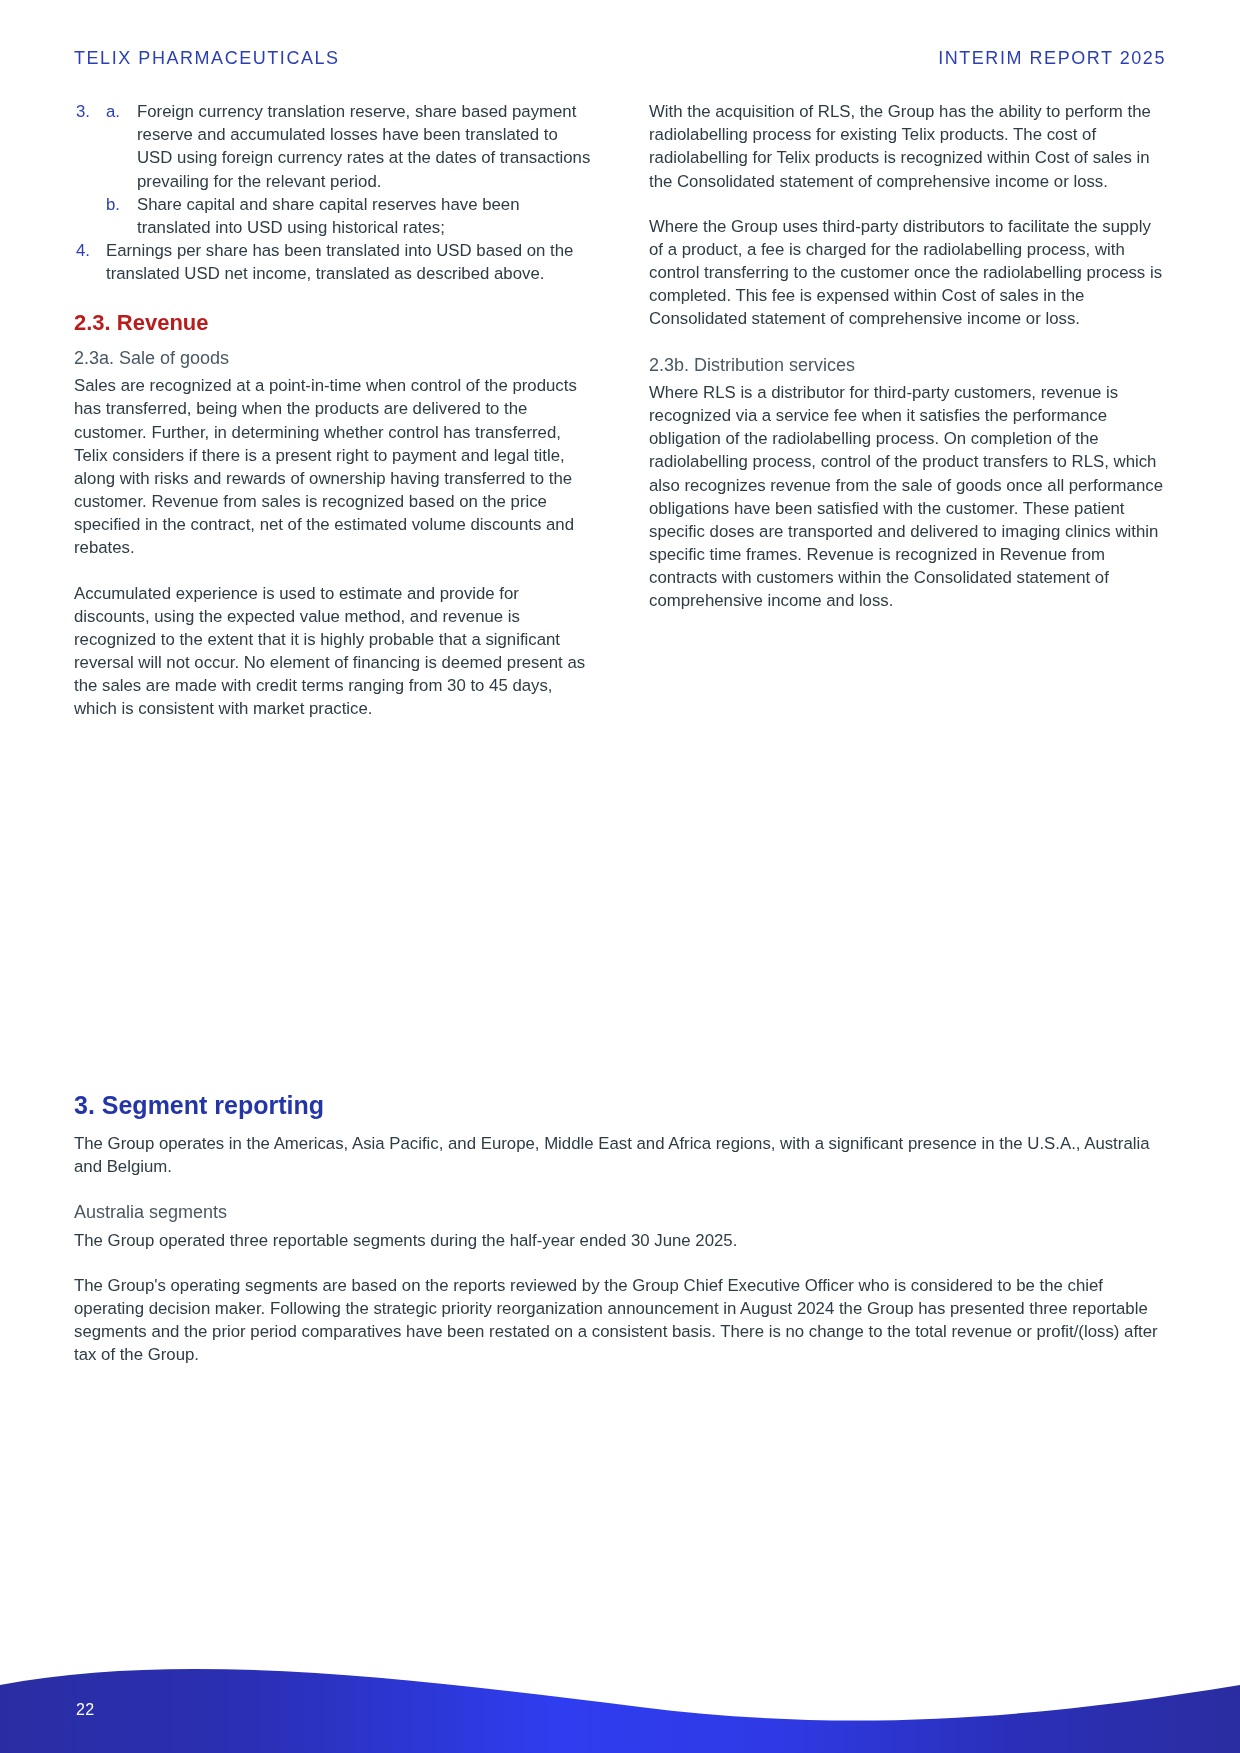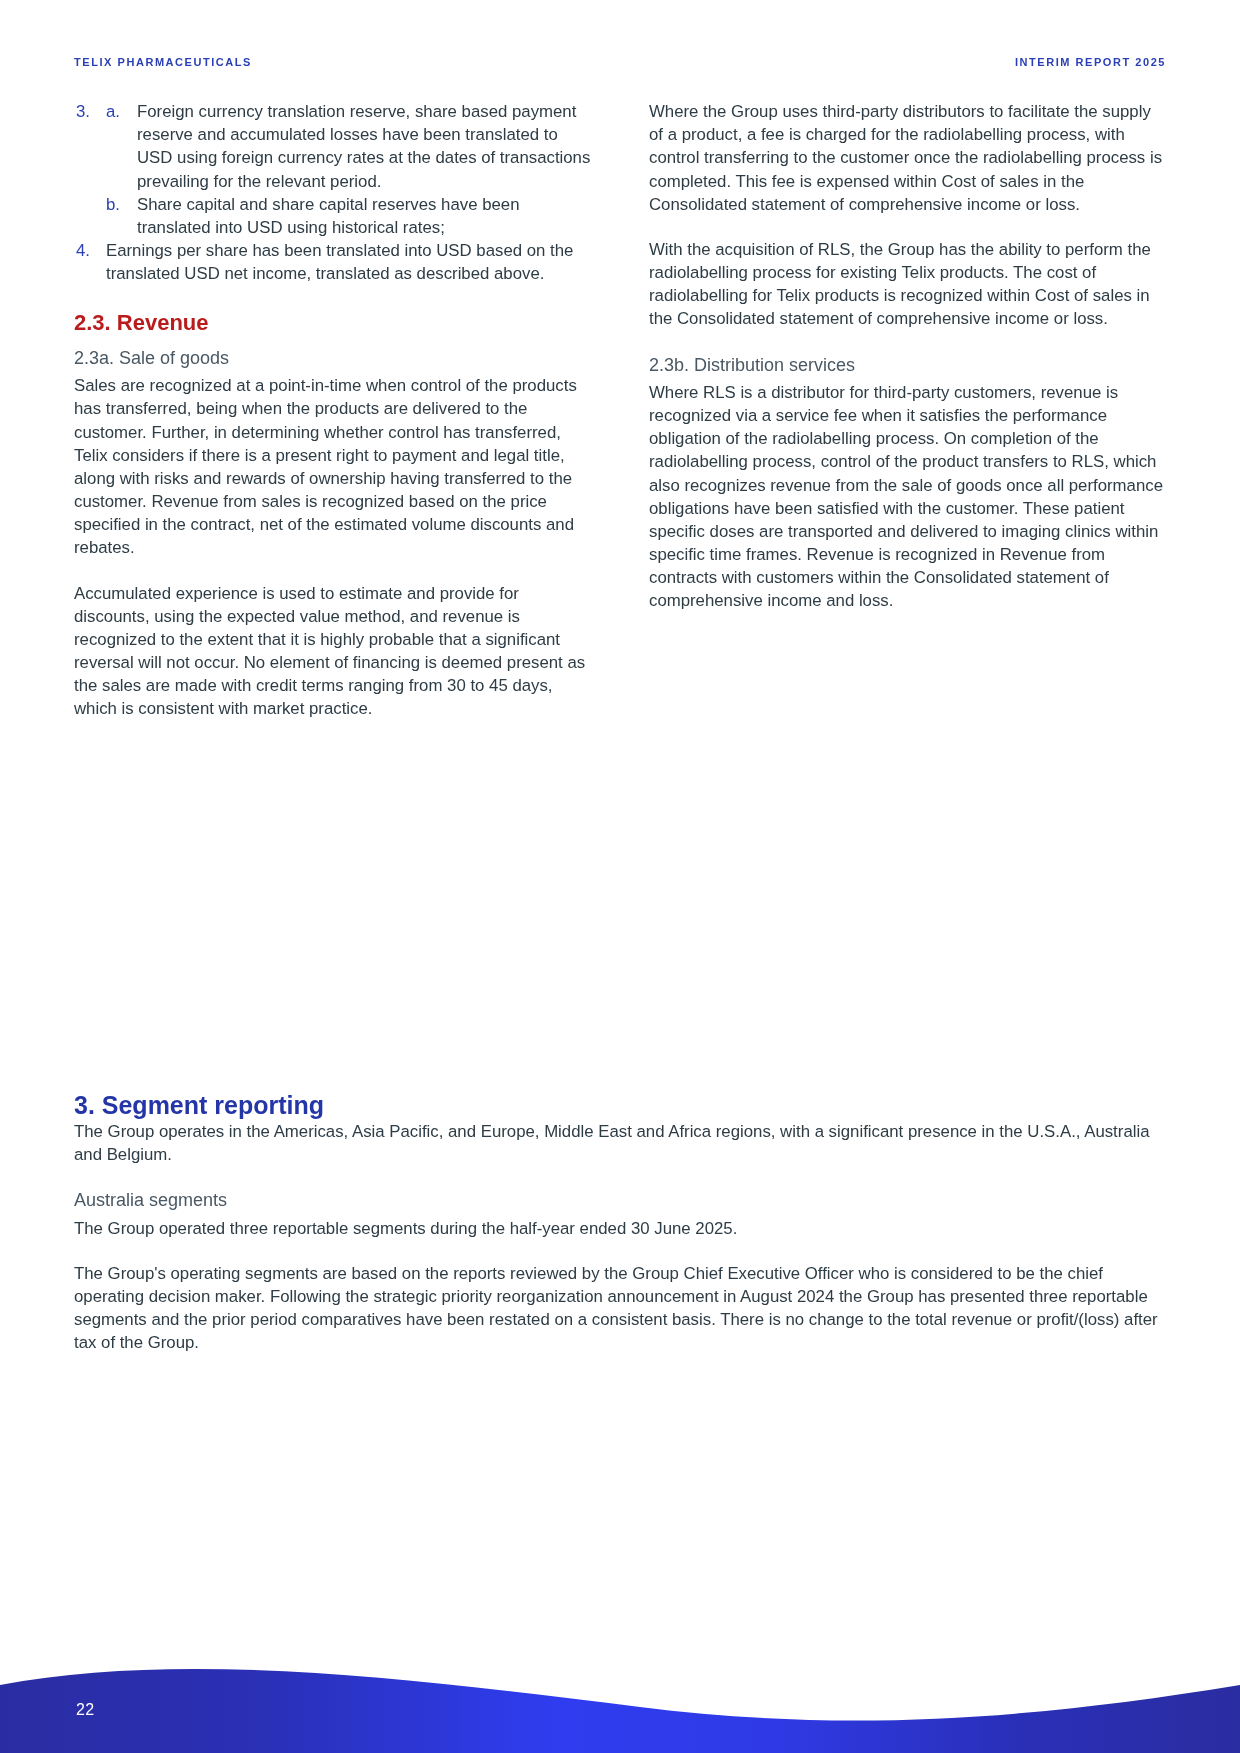--- a/index.html
+++ b/index.html
@@ -29,26 +29,25 @@
   .running-header {
     position: absolute;
     top: 48px;
     left: 74px;
     right: 74px;
     display: flex;
     justify-content: space-between;
     align-items: baseline;
   }
   .running-header span {
-    font-size: 11px;
+    font-size: 18px;
     letter-spacing: 1.55px;
     color: #2b3fb5;
-    font-weight: 700;
+    font-weight: 400;
     white-space: nowrap;
-    margin-top: 8px;
   }
 
   
   .columns {
     position: absolute;
     top: 100px;
     left: 74px;
     width: 1092px;
     display: flex;
     gap: 58px;
@@ -113,21 +112,21 @@
     font-size: 22px;
     font-weight: 700;
     color: #b91c1c;
     margin: 24px 0 9px 0;
     line-height: 1.25;
   }
   h2.section-blue {
     font-size: 25px;
     font-weight: 700;
     color: #2435a8;
-    margin: 0 0 0 0;
+    margin: 0 0 12px 0;
     line-height: 1.2;
   }
   .subhead {
     font-size: 18px;
     color: #4a5864;
     margin: 0 0 4px 0;
     line-height: 1.35;
   }
 
   
@@ -196,22 +195,22 @@
 
       <div class="subhead">2.3a. Sale of goods</div>
 
       <p class="body">Sales are recognized at a point-in-time when control of the products has transferred, being when the products are delivered to the customer. Further, in determining whether control has transferred, Telix considers if there is a present right to payment and legal title, along with risks and rewards of ownership having transferred to the customer. Revenue from sales is recognized based on the price specified in the contract, net of the estimated volume discounts and rebates.</p>
       <p class="body tight">Accumulated experience is used to estimate and provide for discounts, using the expected value method, and revenue is recognized to the extent that it is highly probable that a significant reversal will not occur. No element of financing is deemed present as the sales are made with credit terms ranging from 30 to 45 days, which is consistent with market practice.</p>
 
     </div>
 
     <div class="col">
 
+      <p class="body">With the acquisition of RLS, the Group has the ability to perform the radiolabelling process for existing Telix products.  The cost of radiolabelling for Telix products is recognized within Cost of sales in the Consolidated statement of comprehensive income or loss.</p>
       <p class="body">Where the Group uses third-party distributors to facilitate the supply of a product, a fee is charged for the radiolabelling process, with control transferring to the customer once the radiolabelling process is completed. This fee is expensed within Cost of sales in the Consolidated statement of comprehensive income or loss.</p>
-      <p class="body">With the acquisition of RLS, the Group has the ability to perform the radiolabelling process for existing Telix products.  The cost of radiolabelling for Telix products is recognized within Cost of sales in the Consolidated statement of comprehensive income or loss.</p>
 
       <div class="subhead">2.3b. Distribution services</div>
 
       <p class="body">Where RLS is a distributor for third-party customers, revenue is recognized via a service fee when it satisfies the performance obligation of the radiolabelling process. On completion of the radiolabelling process, control of the product transfers to RLS, which also recognizes revenue from the sale of goods once all performance obligations have been satisfied with the customer.  These patient specific doses are transported and delivered to imaging clinics within specific time frames. Revenue is recognized in Revenue from contracts with customers within the Consolidated statement of comprehensive income and loss.</p>
 
     </div>
   </div>
 
   <div class="fullwidth">
     <h2 class="section-blue">3. Segment reporting</h2>

